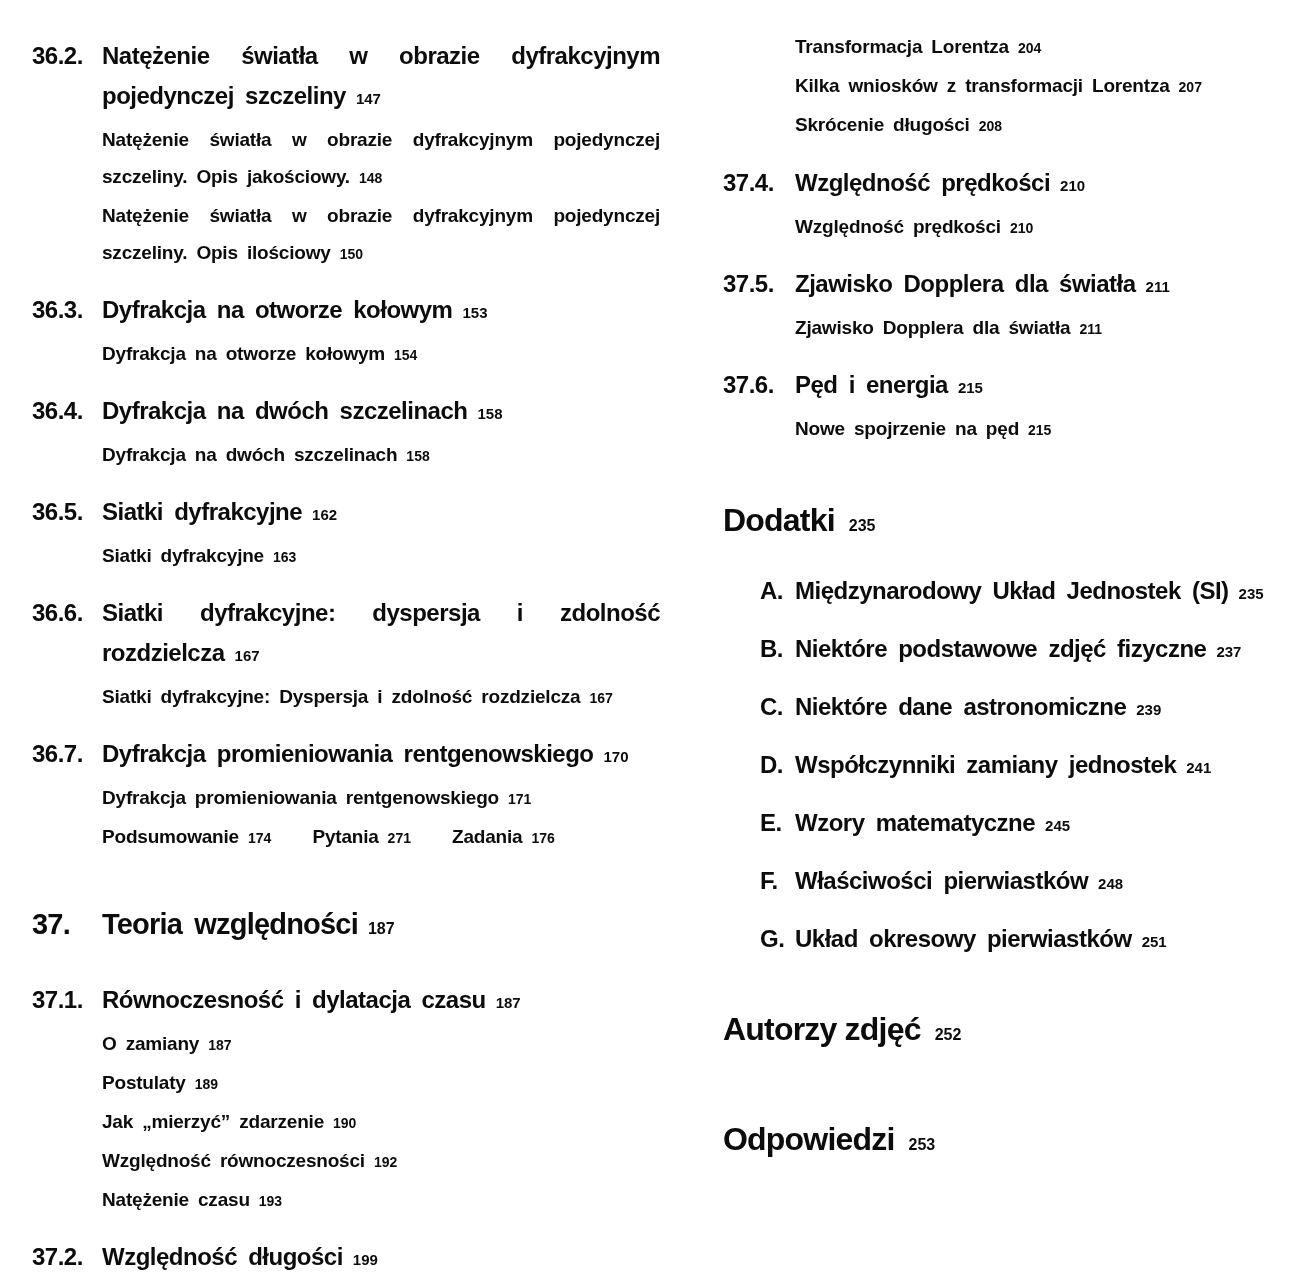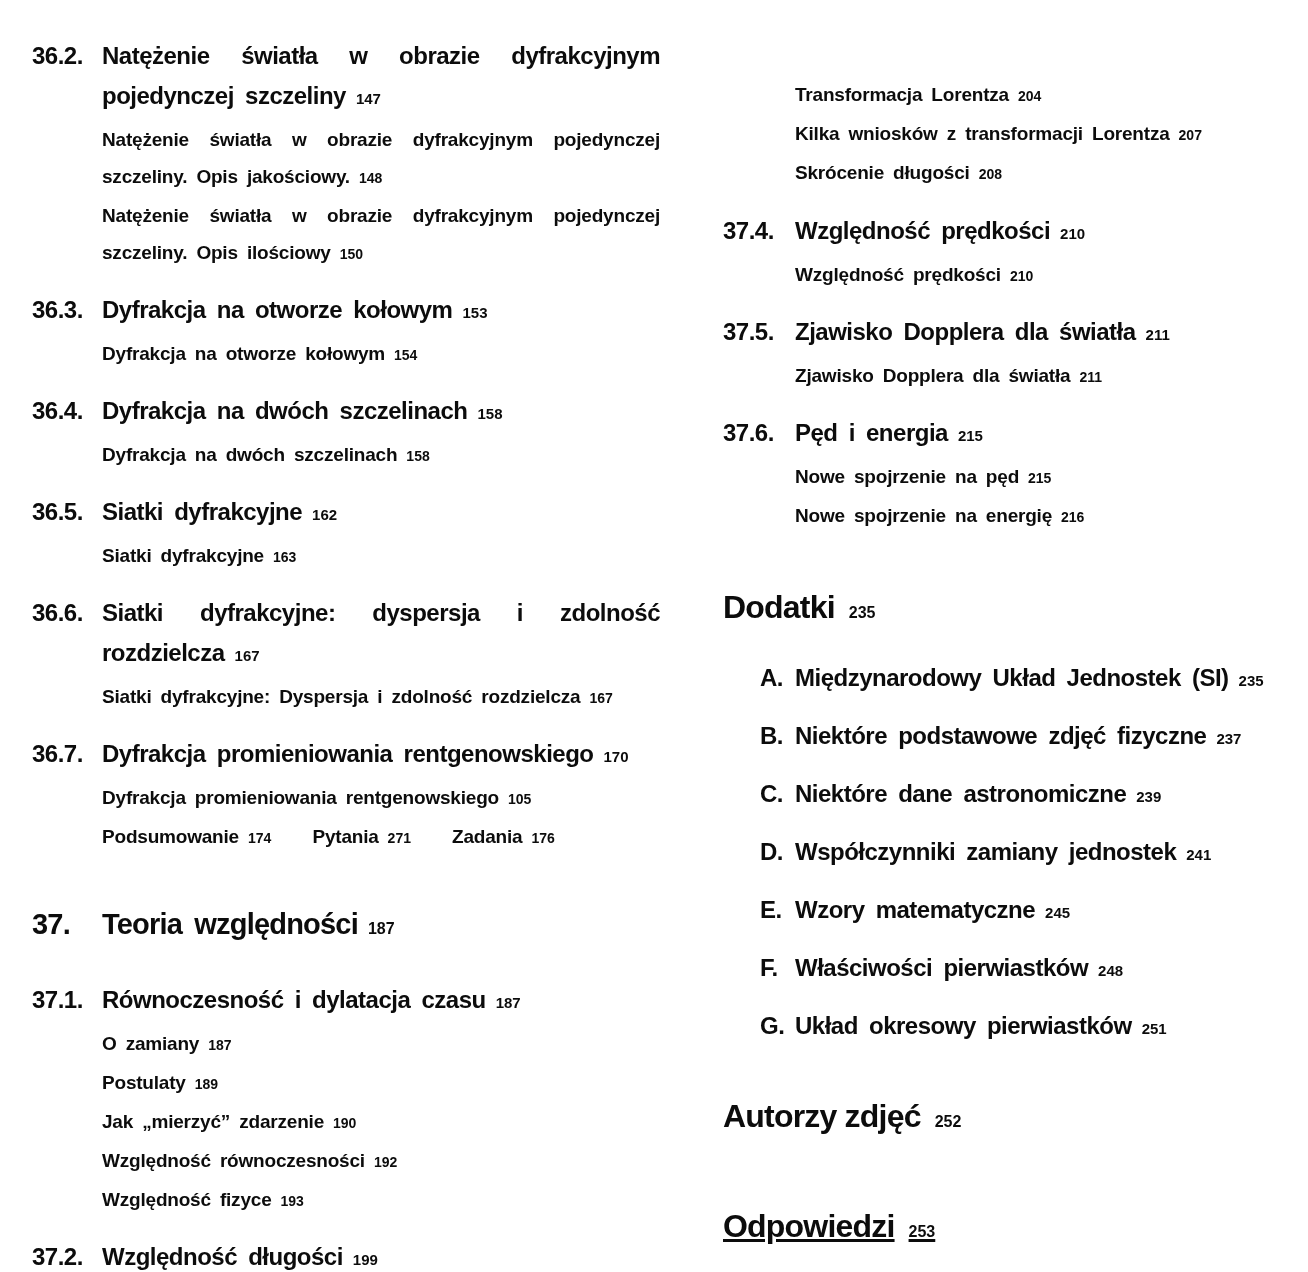--- a/index.html
+++ b/index.html
@@ -6,21 +6,21 @@
   body {
     width:1308px; height:1272px;
     background:#ffffff;
     color:#0c0c0c;
     font-family:"Liberation Sans", sans-serif;
     position:relative;
     overflow:hidden;
   }
   .col { position:absolute; }
   .col-left  { left:32px;  top:36px; width:628px; }
-  .col-right { left:723px; top:28px; width:566px;margin-top:48px; }
+  .col-right { left:723px; top:28px; width:566px; }
 
   .sec { display:flex; margin-bottom:17px; }
   .num {
     flex:none; width:70px;
     font-size:24px; font-weight:bold; line-height:40px;
     letter-spacing:-0.5px;
   }
   .col-right .num { width:72px; }
   .body { flex:1; min-width:0; }
   .title {
@@ -55,21 +55,21 @@
   }
   .chapter .pg { font-size:16px; }
 
   .bighead {
     font-size:32px; font-weight:bold; line-height:42px;
     letter-spacing:-0.8px;
   }
   .bighead .pg { font-size:16px; margin-left:14px; }
   .head-dodatki   { margin:50px 0 24px 0; }
   .head-autorzy   { margin-top:46px; }
-  .head-odpowiedzi{ margin-top:62px;text-decoration:underline; }
+  .head-odpowiedzi{ margin-top:62px; }
 
   .appx { display:flex; padding-left:37px; margin-bottom:15px; }
   .appx .letter {
     flex:none; width:35px;
     font-size:24px; font-weight:bold; line-height:40px;
     letter-spacing:-0.5px;
   }
   .appx .title { text-align:left; }
 
   .cont-subs { padding-left:72px; margin-bottom:18px; }
@@ -130,21 +130,21 @@
           <div class="sub"><span>Siatki dyfrakcyjne: Dyspersja i zdolność rozdzielcza</span><span class="pgs">167</span></div>
         </div>
       </div>
     </div>
 
     <div class="sec">
       <div class="num">36.7.</div>
       <div class="body">
         <div class="title"><span>Dyfrakcja promieniowania rentgenowskiego</span><span class="pg">170</span></div>
         <div class="subs">
-          <div class="sub"><span>Dyfrakcja promieniowania rentgenowskiego</span><span class="pgs">105</span></div>
+          <div class="sub"><span>Dyfrakcja promieniowania rentgenowskiego</span><span class="pgs">171</span></div>
           <div class="sub summary">
             <span class="pair"><span>Podsumowanie</span><span class="pgs">174</span></span>
             <span class="pair"><span>Pytania</span><span class="pgs">271</span></span>
             <span class="pair"><span>Zadania</span><span class="pgs">176</span></span>
           </div>
         </div>
       </div>
     </div>
 
     <div class="sec chapter">
@@ -156,21 +156,21 @@
 
     <div class="sec">
       <div class="num">37.1.</div>
       <div class="body">
         <div class="title"><span>Równoczesność i dylatacja czasu</span><span class="pg">187</span></div>
         <div class="subs">
           <div class="sub"><span>O zamiany</span><span class="pgs">187</span></div>
           <div class="sub"><span>Postulaty</span><span class="pgs">189</span></div>
           <div class="sub"><span>Jak „mierzyć” zdarzenie</span><span class="pgs">190</span></div>
           <div class="sub"><span>Względność równoczesności</span><span class="pgs">192</span></div>
-          <div class="sub"><span>Względność fizyce</span><span class="pgs">193</span></div>
+          <div class="sub"><span>Natężenie czasu</span><span class="pgs">193</span></div>
         </div>
       </div>
     </div>
 
     <div class="sec">
       <div class="num">37.2.</div>
       <div class="body">
         <div class="title"><span>Względność długości</span><span class="pg">199</span></div>
 
       </div>
@@ -205,21 +205,20 @@
         </div>
       </div>
     </div>
 
     <div class="sec">
       <div class="num">37.6.</div>
       <div class="body">
         <div class="title"><span>Pęd i energia</span><span class="pg">215</span></div>
         <div class="subs">
           <div class="sub"><span>Nowe spojrzenie na pęd</span><span class="pgs">215</span></div>
-          <div class="sub"><span>Nowe spojrzenie na energię</span><span class="pgs">216</span></div>
         </div>
       </div>
     </div>
 
     <div class="bighead head-dodatki"><span>Dodatki</span><span class="pg">235</span></div>
 
     <div class="appx">
       <div class="letter">A.</div>
       <div class="body">
           <div class="title"><span>Międzynarodowy Układ Jednostek (SI)</span><span class="pg">235</span></div>

